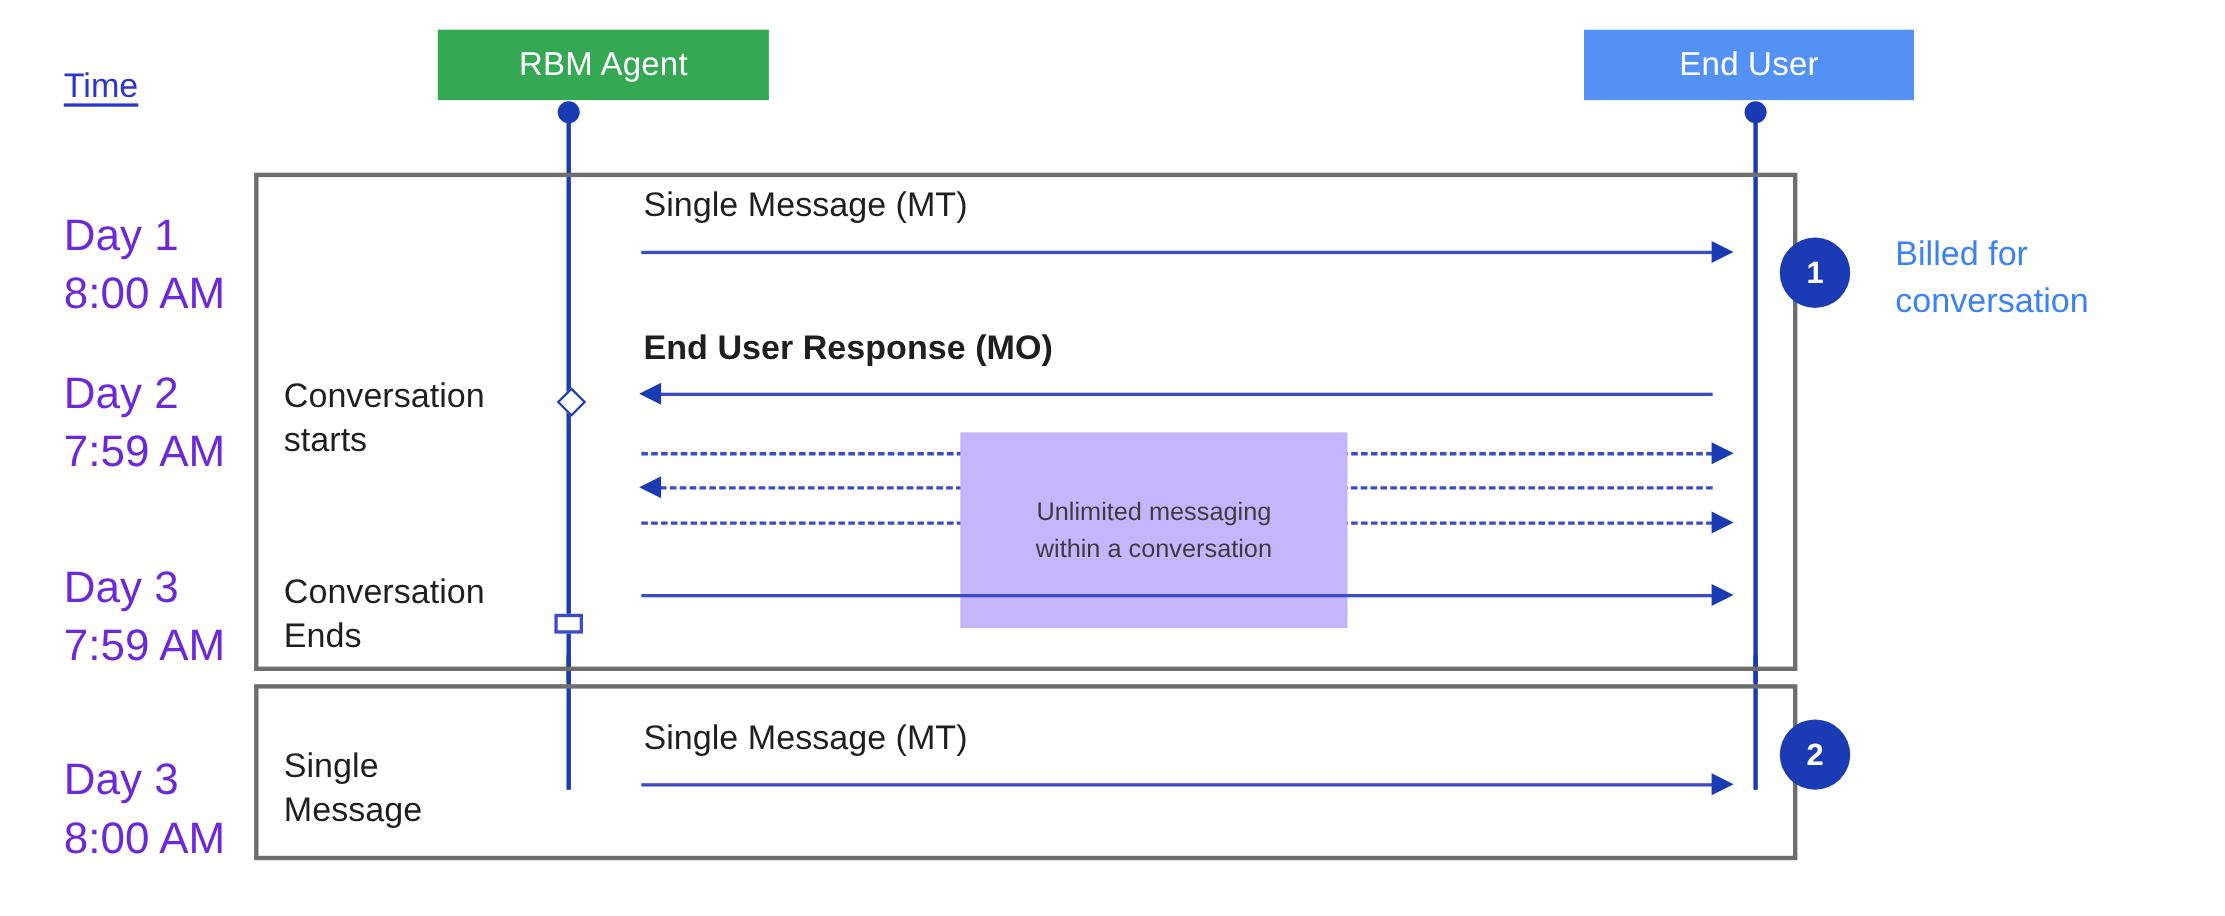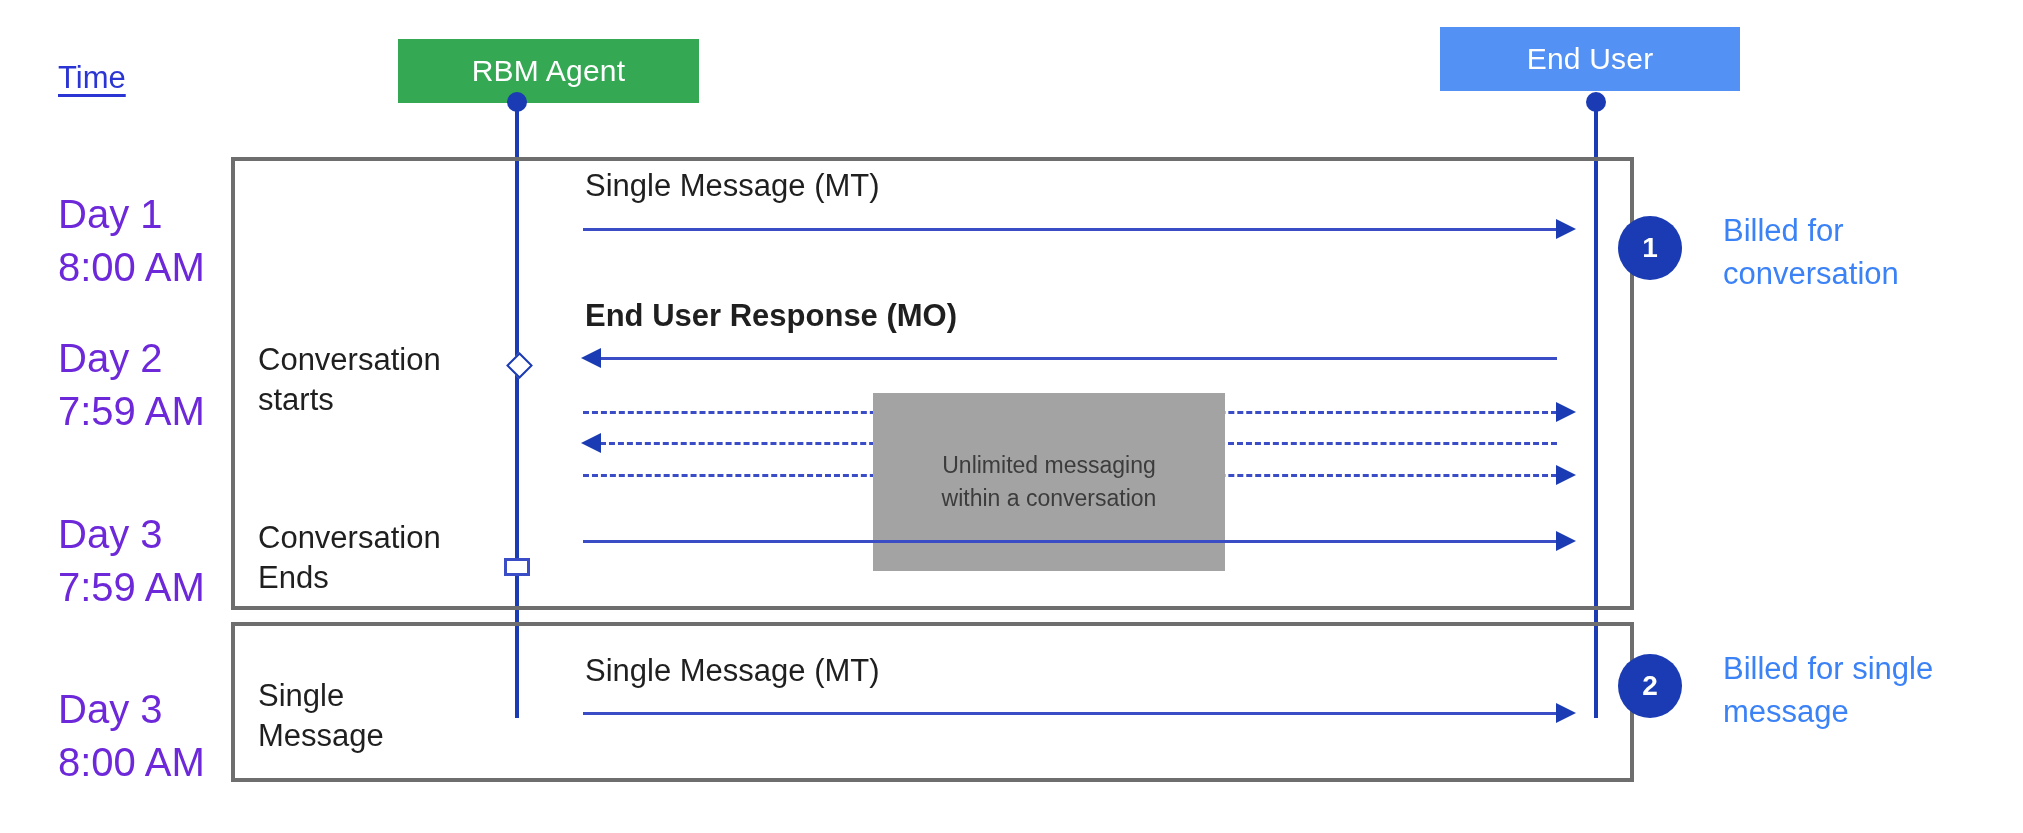--- a/index.html
+++ b/index.html
@@ -21,21 +21,21 @@
 
   
   .actor-box {
     display: flex;
     align-items: center;
     justify-content: center;
     color: #ffffff;
     font-size: 30px;
     letter-spacing: .2px;
   }
-  .actor-agent { background: #34a853; margin-top: 12px; }
+  .actor-agent { background: #34a853; }
   .actor-user  { background: #5491f5; }
 
   
   .lifeline {
     background: #1a3bb3;
     width: 4px;
   }
   .lifeline-head {
     width: 20px; height: 20px;
     border-radius: 50%;
@@ -104,21 +104,21 @@
   }
   .marker-stop {
     width: 26px; height: 18px;
     background: #ffffff;
     border: 3px solid #3b4cc7;
     box-sizing: border-box;
   }
 
   
   .note-box {
-    background: #a3a3a3;
+    background: #c4b5fd;
     display: flex;
     align-items: center;
     justify-content: center;
     text-align: center;
   }
   .note-text {
     color: #3c3c3c;
     font-size: 23px;
     line-height: 1.45;
     white-space: pre-line;
@@ -226,16 +226,14 @@
 
   <div class="abs badge" style="left:1618px; top:216px;">
     <span>1</span>
   </div>
   <div class="abs callout-text" style="left:1723px; top:210px;">Billed for
 conversation</div>
 
   <div class="abs badge" style="left:1618px; top:654px;">
     <span>2</span>
   </div>
-  <div class="abs callout-text" style="left:1723px; top:648px;">Billed for single
-message</div>
 
 </div>
 
 </body></html>

